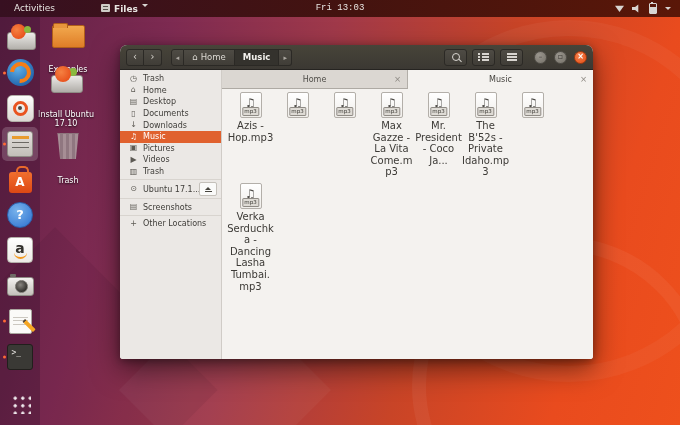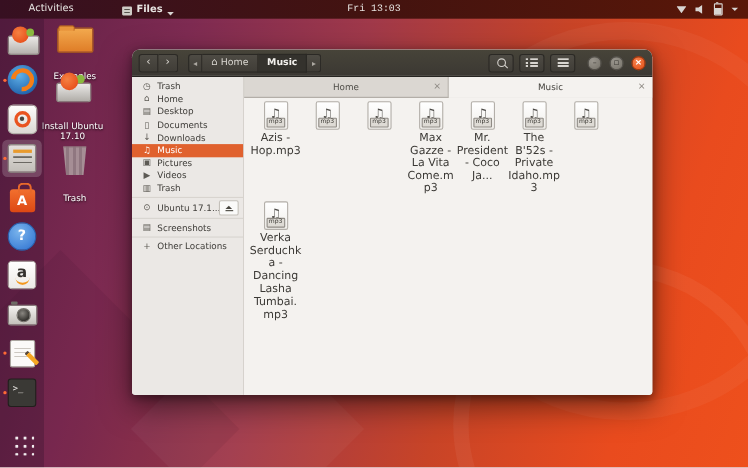--- a/index.html
+++ b/index.html
@@ -12,22 +12,22 @@
   .deco{position:absolute;border-radius:50%;}
   .deco.c1{right:-70px;top:20px;width:330px;height:330px;border:16px solid rgba(255,255,255,0.045);}
   .deco.c2{right:-30px;bottom:-110px;width:270px;height:270px;border:14px solid rgba(255,255,255,0.05);}
   .deco.p1{left:-60px;bottom:-80px;width:230px;height:230px;background:rgba(25,0,25,0.07);transform:rotate(45deg);border-radius:0;}
   .deco.p2{left:150px;bottom:-40px;width:150px;height:150px;background:rgba(255,255,255,0.04);transform:rotate(45deg);border-radius:0;}
 
   
   .top-bar{position:absolute;top:0;left:0;right:0;height:17px;z-index:50;
     background:linear-gradient(90deg,#371021 0%,#44130f 52%,#5a1708 100%);
     color:#e7e4e1;font-size:9px;display:flex;align-items:center;}
-  .activities{padding:0 26px;line-height:17px;}
-  .app-menu{display:flex;align-items:flex-end;gap:4px;margin-left:18px;font-weight:bold;}
+  .activities{padding:0 14px;line-height:17px;}
+  .app-menu{display:flex;align-items:flex-start;gap:4px;margin-left:32px;font-weight:bold;}
   .mini-files{width:9px;height:8px;background:#cfccc6;border-radius:1px;position:relative;}
   .mini-files::before{content:'';position:absolute;left:2px;right:2px;top:2px;height:4px;
     background:repeating-linear-gradient(#55524c 0 1px,transparent 1px 3px);}
   .caret-down{width:0;height:0;border-left:3px solid transparent;border-right:3px solid transparent;border-top:3.5px solid #d8d5d2;}
   .clock{position:absolute;left:50%;transform:translateX(-50%);line-height:17px;font-family:Liberation Mono, monospace;}
   .status{margin-left:auto;display:flex;align-items:center;gap:8px;padding-right:9px;}
   .ic-wifi{width:9px;height:7px;background:#d8d5d2;clip-path:polygon(50% 100%,0 10%,100% 10%);}
   .ic-vol{width:9px;height:9px;background:#d8d5d2;clip-path:polygon(0 32%,34% 32%,70% 5%,70% 95%,34% 68%,0 68%);}
   .ic-batt{width:6px;height:9px;border:1px solid #d8d5d2;border-radius:1px;position:relative;
     background:linear-gradient(to top,#d8d5d2 65%,transparent 65%);}

